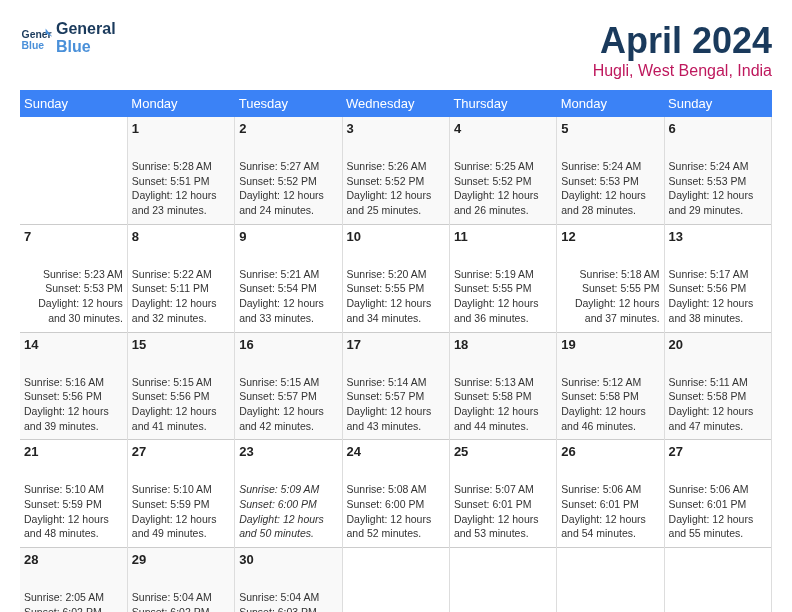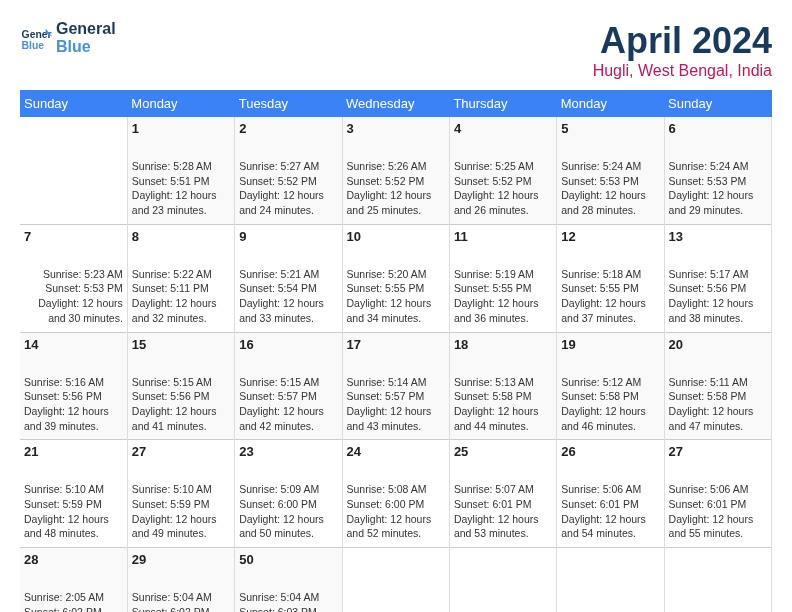--- a/index.html
+++ b/index.html
@@ -190,21 +190,21 @@
         </td>
         <td>
           <span class="day-num">11</span>
           <div class="day-info" style="white-space: pre-line;">Sunrise: 5:19 AM
 Sunset: 5:55 PM
 Daylight: 12 hours
 and 36 minutes.</div>
         </td>
         <td>
           <span class="day-num">12</span>
-          <div class="day-info" style="white-space: pre-line;">Sunrise: 5:18 AM
+          <div class="day-info" style="white-space: pre-line; text-align: right;">Sunrise: 5:18 AM
 Sunset: 5:55 PM
 Daylight: 12 hours
 and 37 minutes.</div>
         </td>
         <td>
           <span class="day-num">13</span>
           <div class="day-info" style="white-space: pre-line;">Sunrise: 5:17 AM
 Sunset: 5:56 PM
 Daylight: 12 hours
 and 38 minutes.</div>
@@ -271,21 +271,21 @@
         </td>
         <td>
           <span class="day-num">27</span>
           <div class="day-info" style="white-space: pre-line;">Sunrise: 5:10 AM
 Sunset: 5:59 PM
 Daylight: 12 hours
 and 49 minutes.</div>
         </td>
         <td>
           <span class="day-num">23</span>
-          <div class="day-info" style="white-space: pre-line;">Sunrise: 5:09 AM
+          <div class="day-info" style="white-space: pre-line; font-style: italic;">Sunrise: 5:09 AM
 Sunset: 6:00 PM
 Daylight: 12 hours
 and 50 minutes.</div>
         </td>
         <td>
           <span class="day-num">24</span>
           <div class="day-info" style="white-space: pre-line;">Sunrise: 5:08 AM
 Sunset: 6:00 PM
 Daylight: 12 hours
 and 52 minutes.</div>
@@ -321,21 +321,21 @@
 and 56 minutes.</div>
         </td>
         <td>
           <span class="day-num">29</span>
           <div class="day-info" style="white-space: pre-line;">Sunrise: 5:04 AM
 Sunset: 6:02 PM
 Daylight: 12 hours
 and 57 minutes.</div>
         </td>
         <td>
-          <span class="day-num">50</span>
+          <span class="day-num">30</span>
           <div class="day-info" style="white-space: pre-line;">Sunrise: 5:04 AM
 Sunset: 6:03 PM
 Daylight: 12 hours
 and 59 minutes.</div>
         </td>
         <td class="empty-cell"></td>
         <td class="empty-cell"></td>
         <td class="empty-cell"></td>
         <td class="empty-cell"></td>
       </tr>

